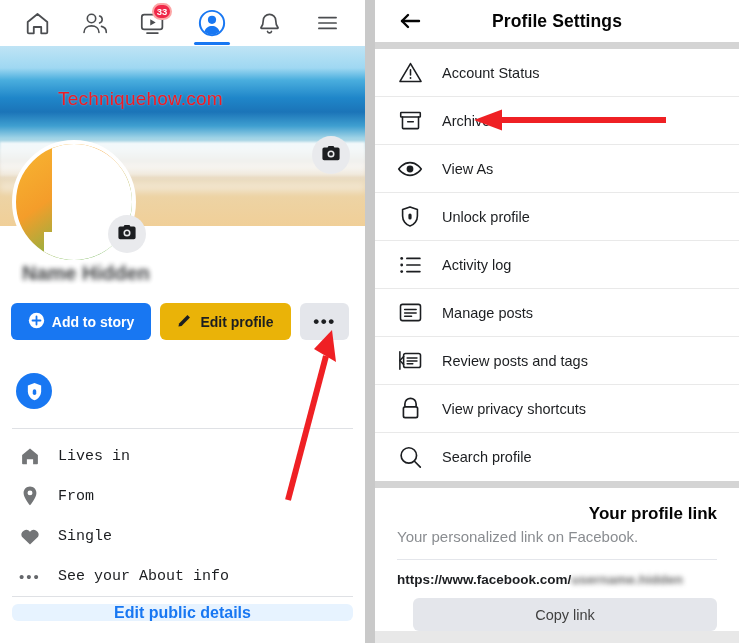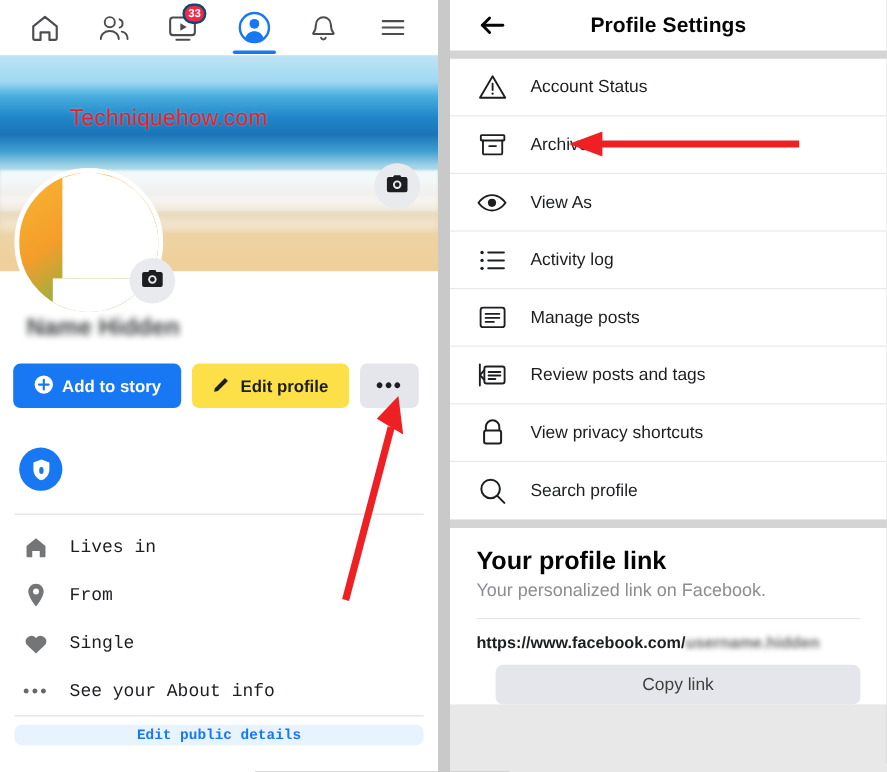--- a/index.html
+++ b/index.html
@@ -31,21 +31,21 @@
   .nav-active-underline{
     position:absolute;left:6px;right:6px;bottom:0;height:3px;border-radius:2px;
     background:#1877f2;
   }
   .badge{
     position:absolute;top:2px;right:5px;
     min-width:17px;height:17px;border-radius:9px;
     background:#f02849;color:#fff;
     font-size:9.5px;font-weight:bold;
     display:flex;align-items:center;justify-content:center;
-    border:2px solid #0c4a6e;box-sizing:border-box;padding:0 3px;
+    border:2px solid #fca5a5;box-sizing:border-box;padding:0 3px;
     line-height:1;
   }
 
   
   .cover{
     position:relative;height:180px;width:100%;
     background:
       linear-gradient(to bottom,
         #bfe4f5 0px, #9fd8f2 22px,
         #4aaede 34px, #1f86c9 52px,
@@ -117,21 +117,21 @@
     position:absolute;left:0;right:0;top:303px;
     display:flex;gap:9px;padding:0 11px;box-sizing:border-box;border-radius:12px;
   }
   .btn{
     height:37px;border-radius:6px;border:none;
     display:flex;align-items:center;justify-content:center;gap:7px;
     font-size:14px;font-weight:bold;cursor:pointer;
     font-family:"Liberation Sans", sans-serif;
   }
   .btn-primary{background:#1877f2;color:#ffffff;flex:0 0 140px;}
-  .btn-secondary{background:#fde047;color:#1c1e21;flex:0 0 131px;}
+  .btn-secondary{background:#eab308;color:#1c1e21;flex:0 0 131px;}
   .btn-more{background:#e4e6eb;color:#1c1e21;flex:0 0 49px;font-size:17px;letter-spacing:1.5px;}
 
   
   .locked{
     position:absolute;left:0;right:0;top:360px;height:62px;
     display:flex;align-items:center;gap:13px;padding:0 16px;box-sizing:border-box;
   }
   .locked-icon{
     width:36px;height:36px;border-radius:50%;background:#1877f2;
     display:flex;align-items:center;justify-content:center;flex:0 0 36px;
@@ -148,21 +148,21 @@
     height:40px;padding:0 18px;box-sizing:border-box;cursor:pointer;
   }
   .info-icon{width:24px;display:flex;align-items:center;justify-content:center;flex:0 0 24px;}
   .info-label{font-size:15px;color:#1c1e21;font-family:Liberation Mono, monospace;}
   .dots-icon{color:#65676b;font-size:15px;letter-spacing:2px;line-height:1;}
 
   .edit-public{
     position:absolute;left:12px;right:12px;top:604px;height:17px;
     background:#e7f3ff;border-radius:6px;
     display:flex;align-items:center;justify-content:center;
-    color:#1877f2;font-size:12px;font-weight:bold;cursor:pointer;font-family:Liberation Mono, monospace;
+    color:#1877f2;font-size:16px;font-weight:bold;cursor:pointer;
   }
 
   
   .rheader{
     height:42px;background:#ffffff;position:relative;
     display:flex;align-items:center;
   }
   .back-arrow{
     position:absolute;left:22px;top:9px;width:26px;height:24px;
     display:flex;align-items:center;justify-content:center;cursor:pointer;
@@ -176,21 +176,21 @@
   .menu-row{
     display:flex;align-items:center;gap:19px;height:48px;
     padding:0 22px;box-sizing:border-box;cursor:pointer;
     border-bottom:1px solid #e9e9e9;
   }
   .menu-row:last-child{border-bottom:none;}
   .menu-icon{width:26px;flex:0 0 26px;display:flex;align-items:center;justify-content:center;}
   .menu-label{font-size:14.5px;color:#1c1e21;}
 
   .link-card{background:#ffffff;padding:16px 22px 0 22px;box-sizing:border-box;}
-  .link-title{font-size:21px;font-weight:bold;color:#050505;}
+  .link-title{font-size:17px;font-weight:bold;color:#050505;text-align:right;}
   .link-sub{font-size:15px;color:#8a8d91;margin-top:4px;}
   .link-sep{height:1px;background:#e4e6eb;margin:14px 0 12px 0;}
   .link-url-row{display:flex;align-items:baseline;}
   .link-url{font-size:13.5px;font-weight:bold;color:#1c1e21;white-space:nowrap;}
   .link-url-blur{
     font-size:13.5px;font-weight:bold;color:#6b6b6b;
     filter:blur(2.4px);white-space:nowrap;
   }
   .copy-btn{
     margin:11px 0 0 16px;height:33px;background:#e4e6eb;border-radius:6px;
@@ -423,20 +423,29 @@
       <div class="menu-row">
         <span class="menu-icon">
           <svg width="26" height="24" viewBox="0 0 26 24" fill="none" stroke="#1c1e21" stroke-width="1.6">
             <path d="M1.8 12S5.7 5.6 13 5.6 24.2 12 24.2 12 20.3 18.4 13 18.4 1.8 12 1.8 12z"></path>
             <circle cx="13" cy="12" r="3.4" fill="#1c1e21" stroke="none"></circle>
           </svg>
         </span>
         <span class="menu-label">View As</span>
       </div>
 
+      <div class="menu-row">
+        <span class="menu-icon">
+          <svg width="24" height="25" viewBox="0 0 24 24" fill="none" stroke="#1c1e21" stroke-width="1.6" stroke-linejoin="round">
+            <path d="M12 2.4 4.6 5v6.4c0 4.6 3.1 8.8 7.4 10 4.3-1.2 7.4-5.4 7.4-10V5z"></path>
+            <rect x="10.4" y="9" width="3.2" height="6" rx="1.6" fill="#1c1e21" stroke="none"></rect>
+          </svg>
+        </span>
+        <span class="menu-label">Unlock profile</span>
+      </div>
 
       <div class="menu-row">
         <span class="menu-icon">
           <svg width="25" height="22" viewBox="0 0 24 22" stroke="#1c1e21" stroke-width="1.7" stroke-linecap="round">
             <path d="M8.4 4.4h13M8.4 11h13M8.4 17.6h13"></path>
             <circle cx="3.2" cy="4.4" r="1.4" fill="#1c1e21" stroke="none"></circle>
             <circle cx="3.2" cy="11" r="1.4" fill="#1c1e21" stroke="none"></circle>
             <circle cx="3.2" cy="17.6" r="1.4" fill="#1c1e21" stroke="none"></circle>
           </svg>
         </span>

